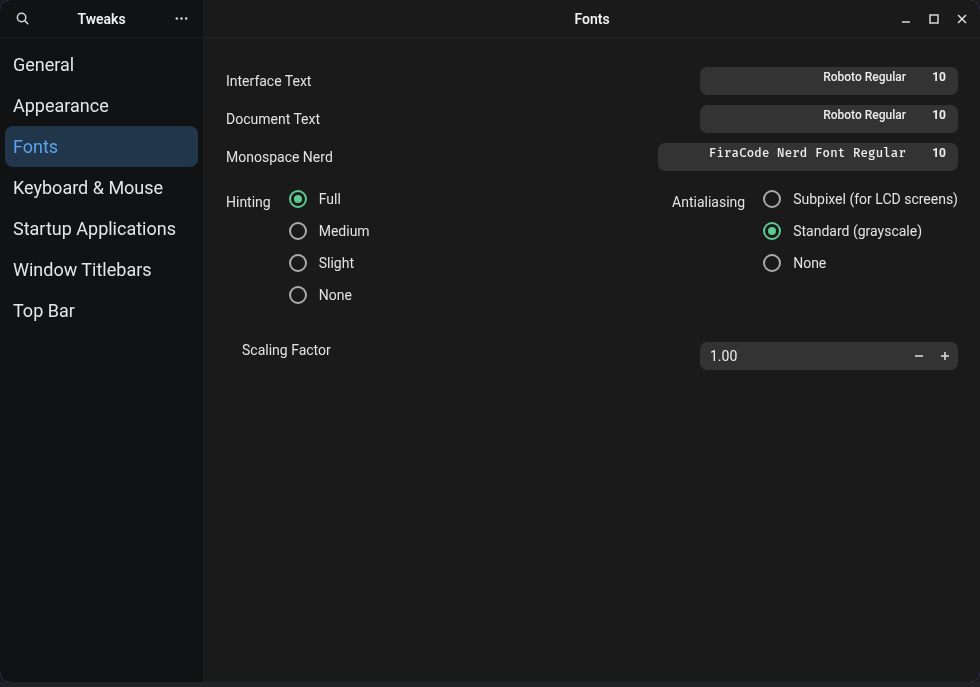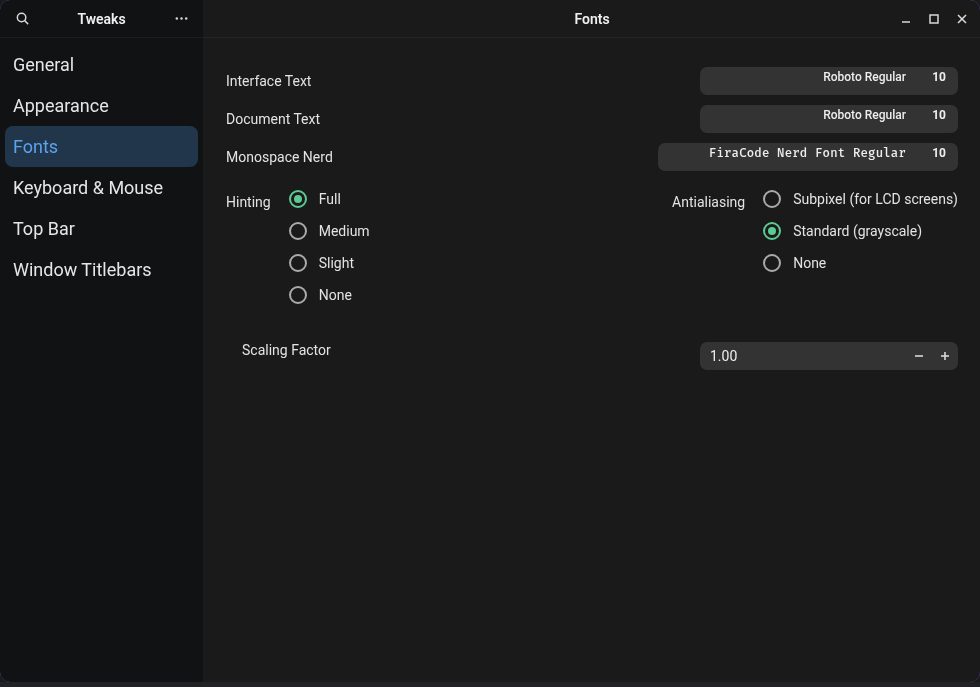--- a/index.html
+++ b/index.html
@@ -187,24 +187,27 @@
         <div class="side-item">
           <span>Appearance</span>
         </div>
         <div class="side-item selected">
           <span>Fonts</span>
         </div>
         <div class="side-item">
           <span>Keyboard &amp; Mouse</span>
         </div>
         <div class="side-item">
+          <span>Startup Applications</span>
+        </div>
+        <div class="side-item">
+          <span>Window Titlebars</span>
+        </div>
+        <div class="side-item">
           <span>Top Bar</span>
-        </div>
-        <div class="side-item">
-          <span>Window Titlebars</span>
         </div>
       </div>
   </div>
 
   <div class="main">
     <div class="main-header">
       <div class="main-title">Fonts</div>
       <div class="win-controls">
         <div class="icon-btn">
           <svg width="14" height="14" viewBox="0 0 14 14" stroke="currentColor" stroke-width="1.6">

